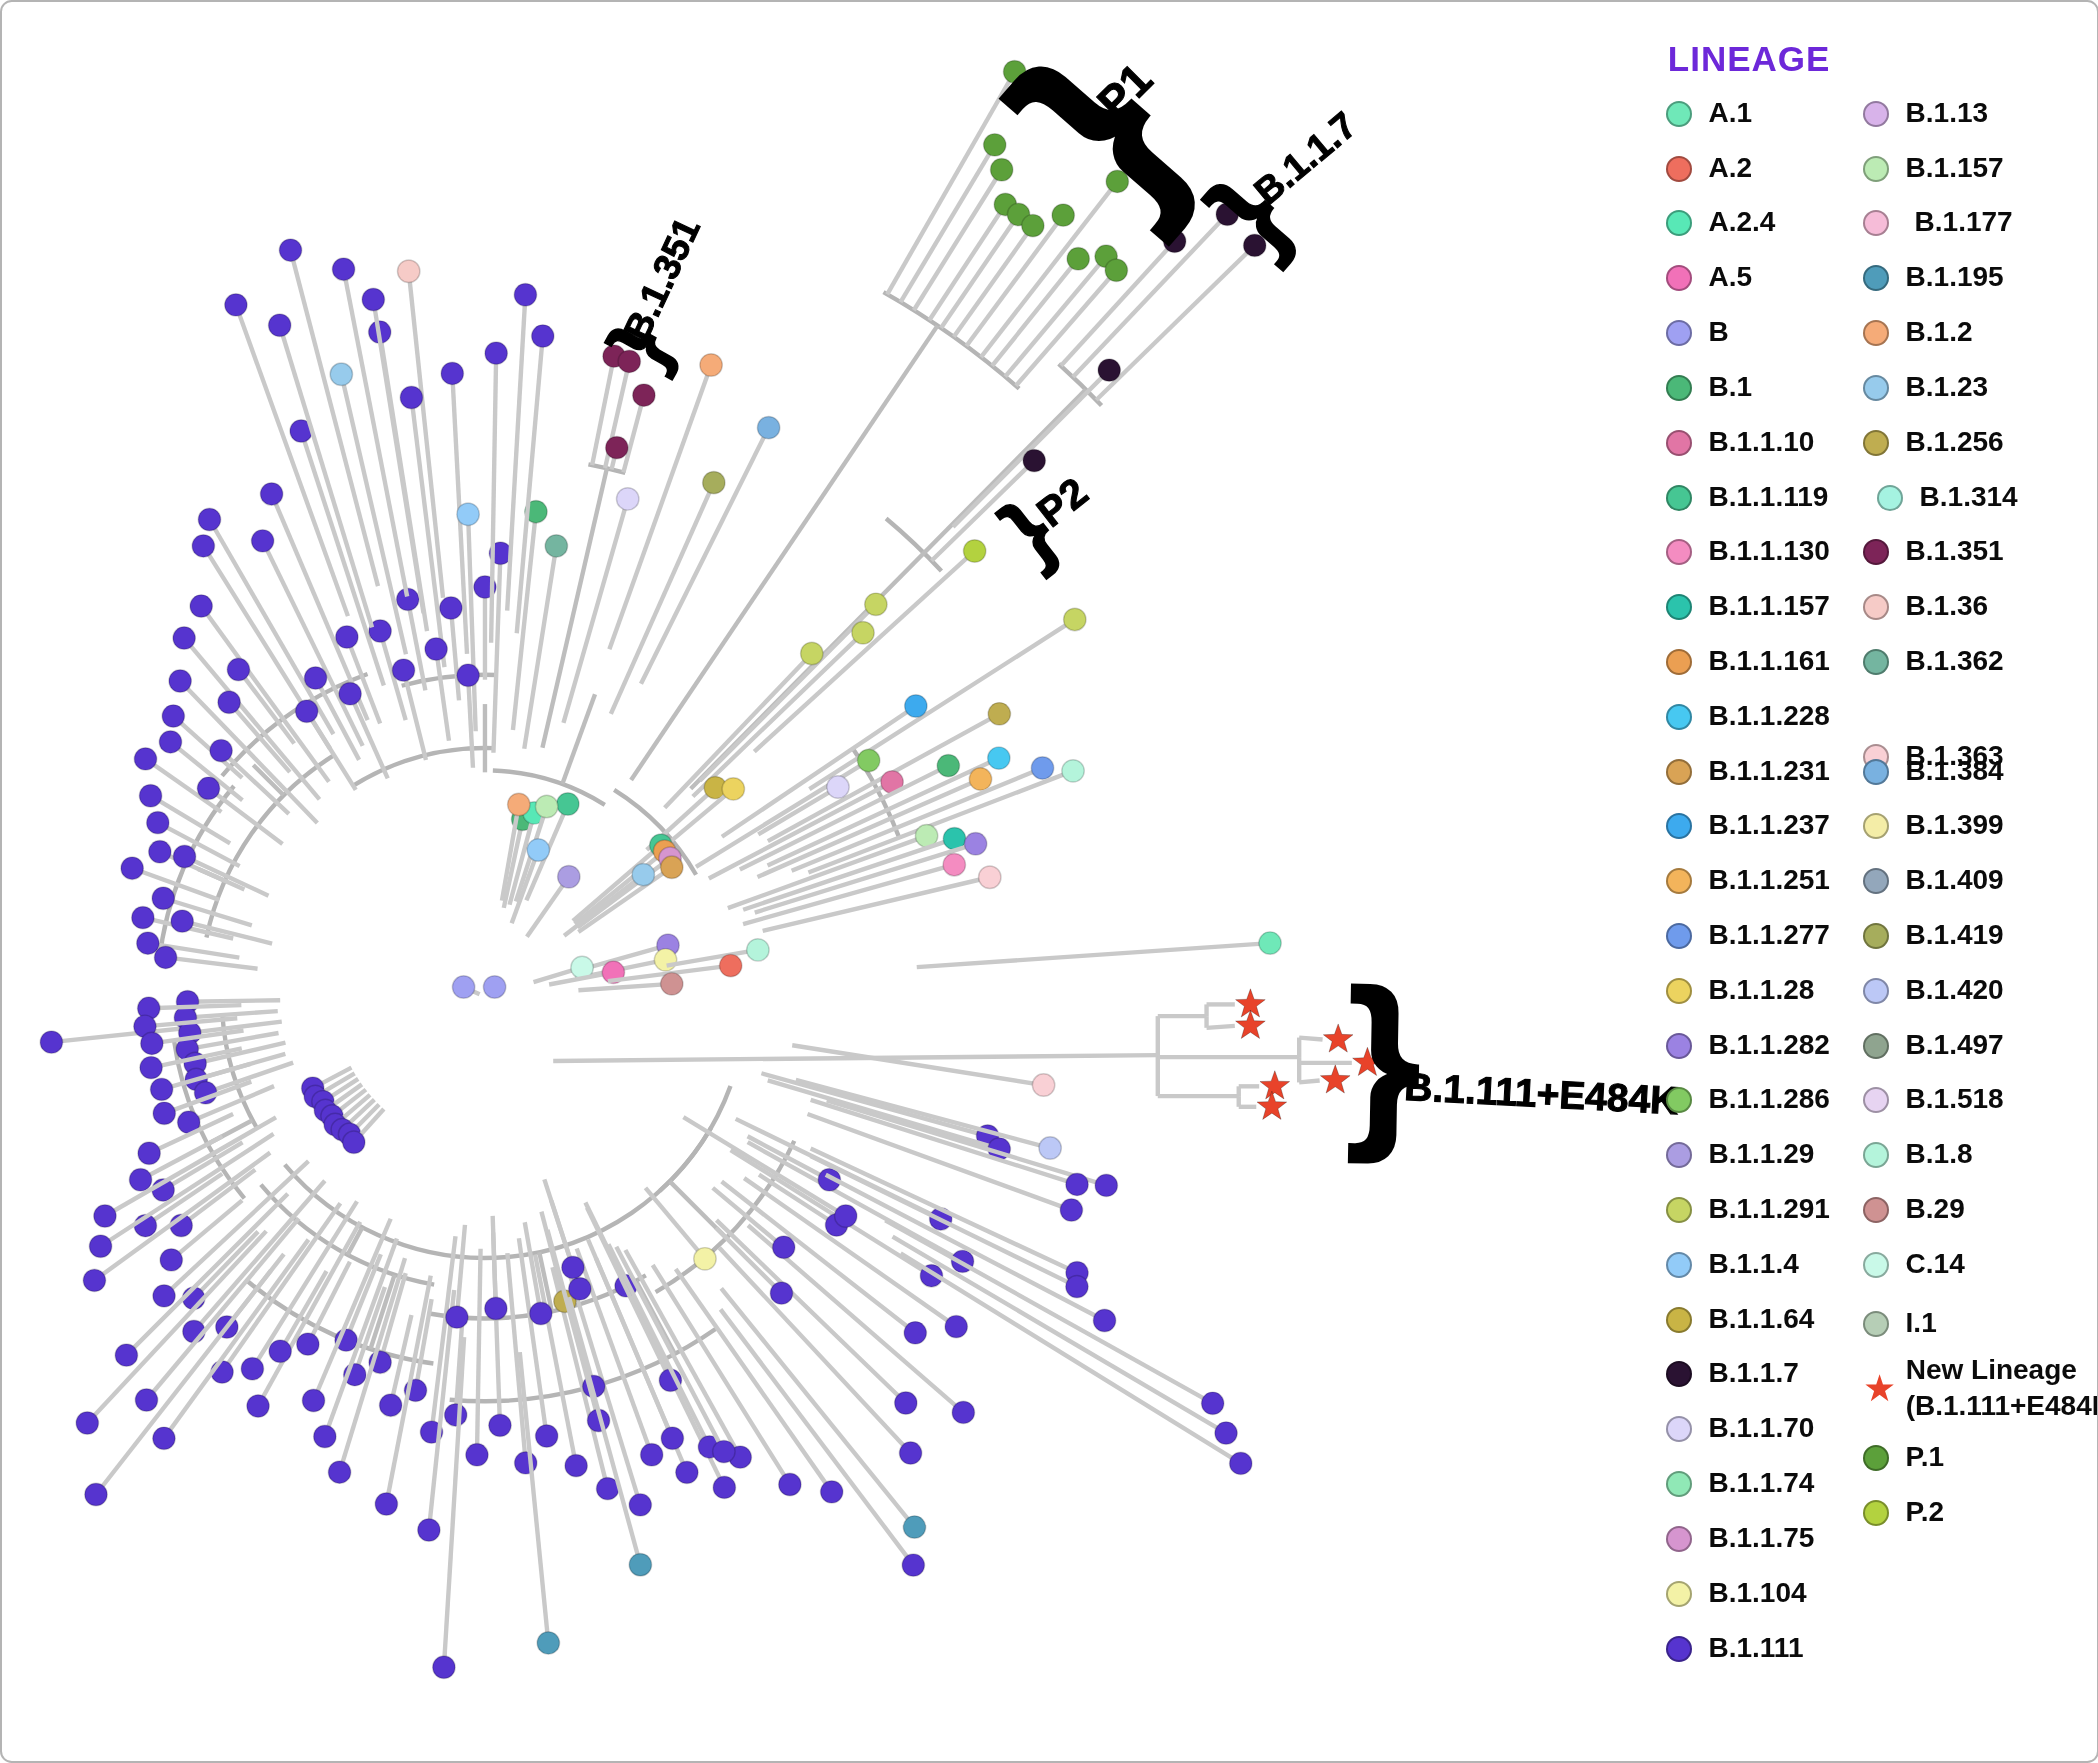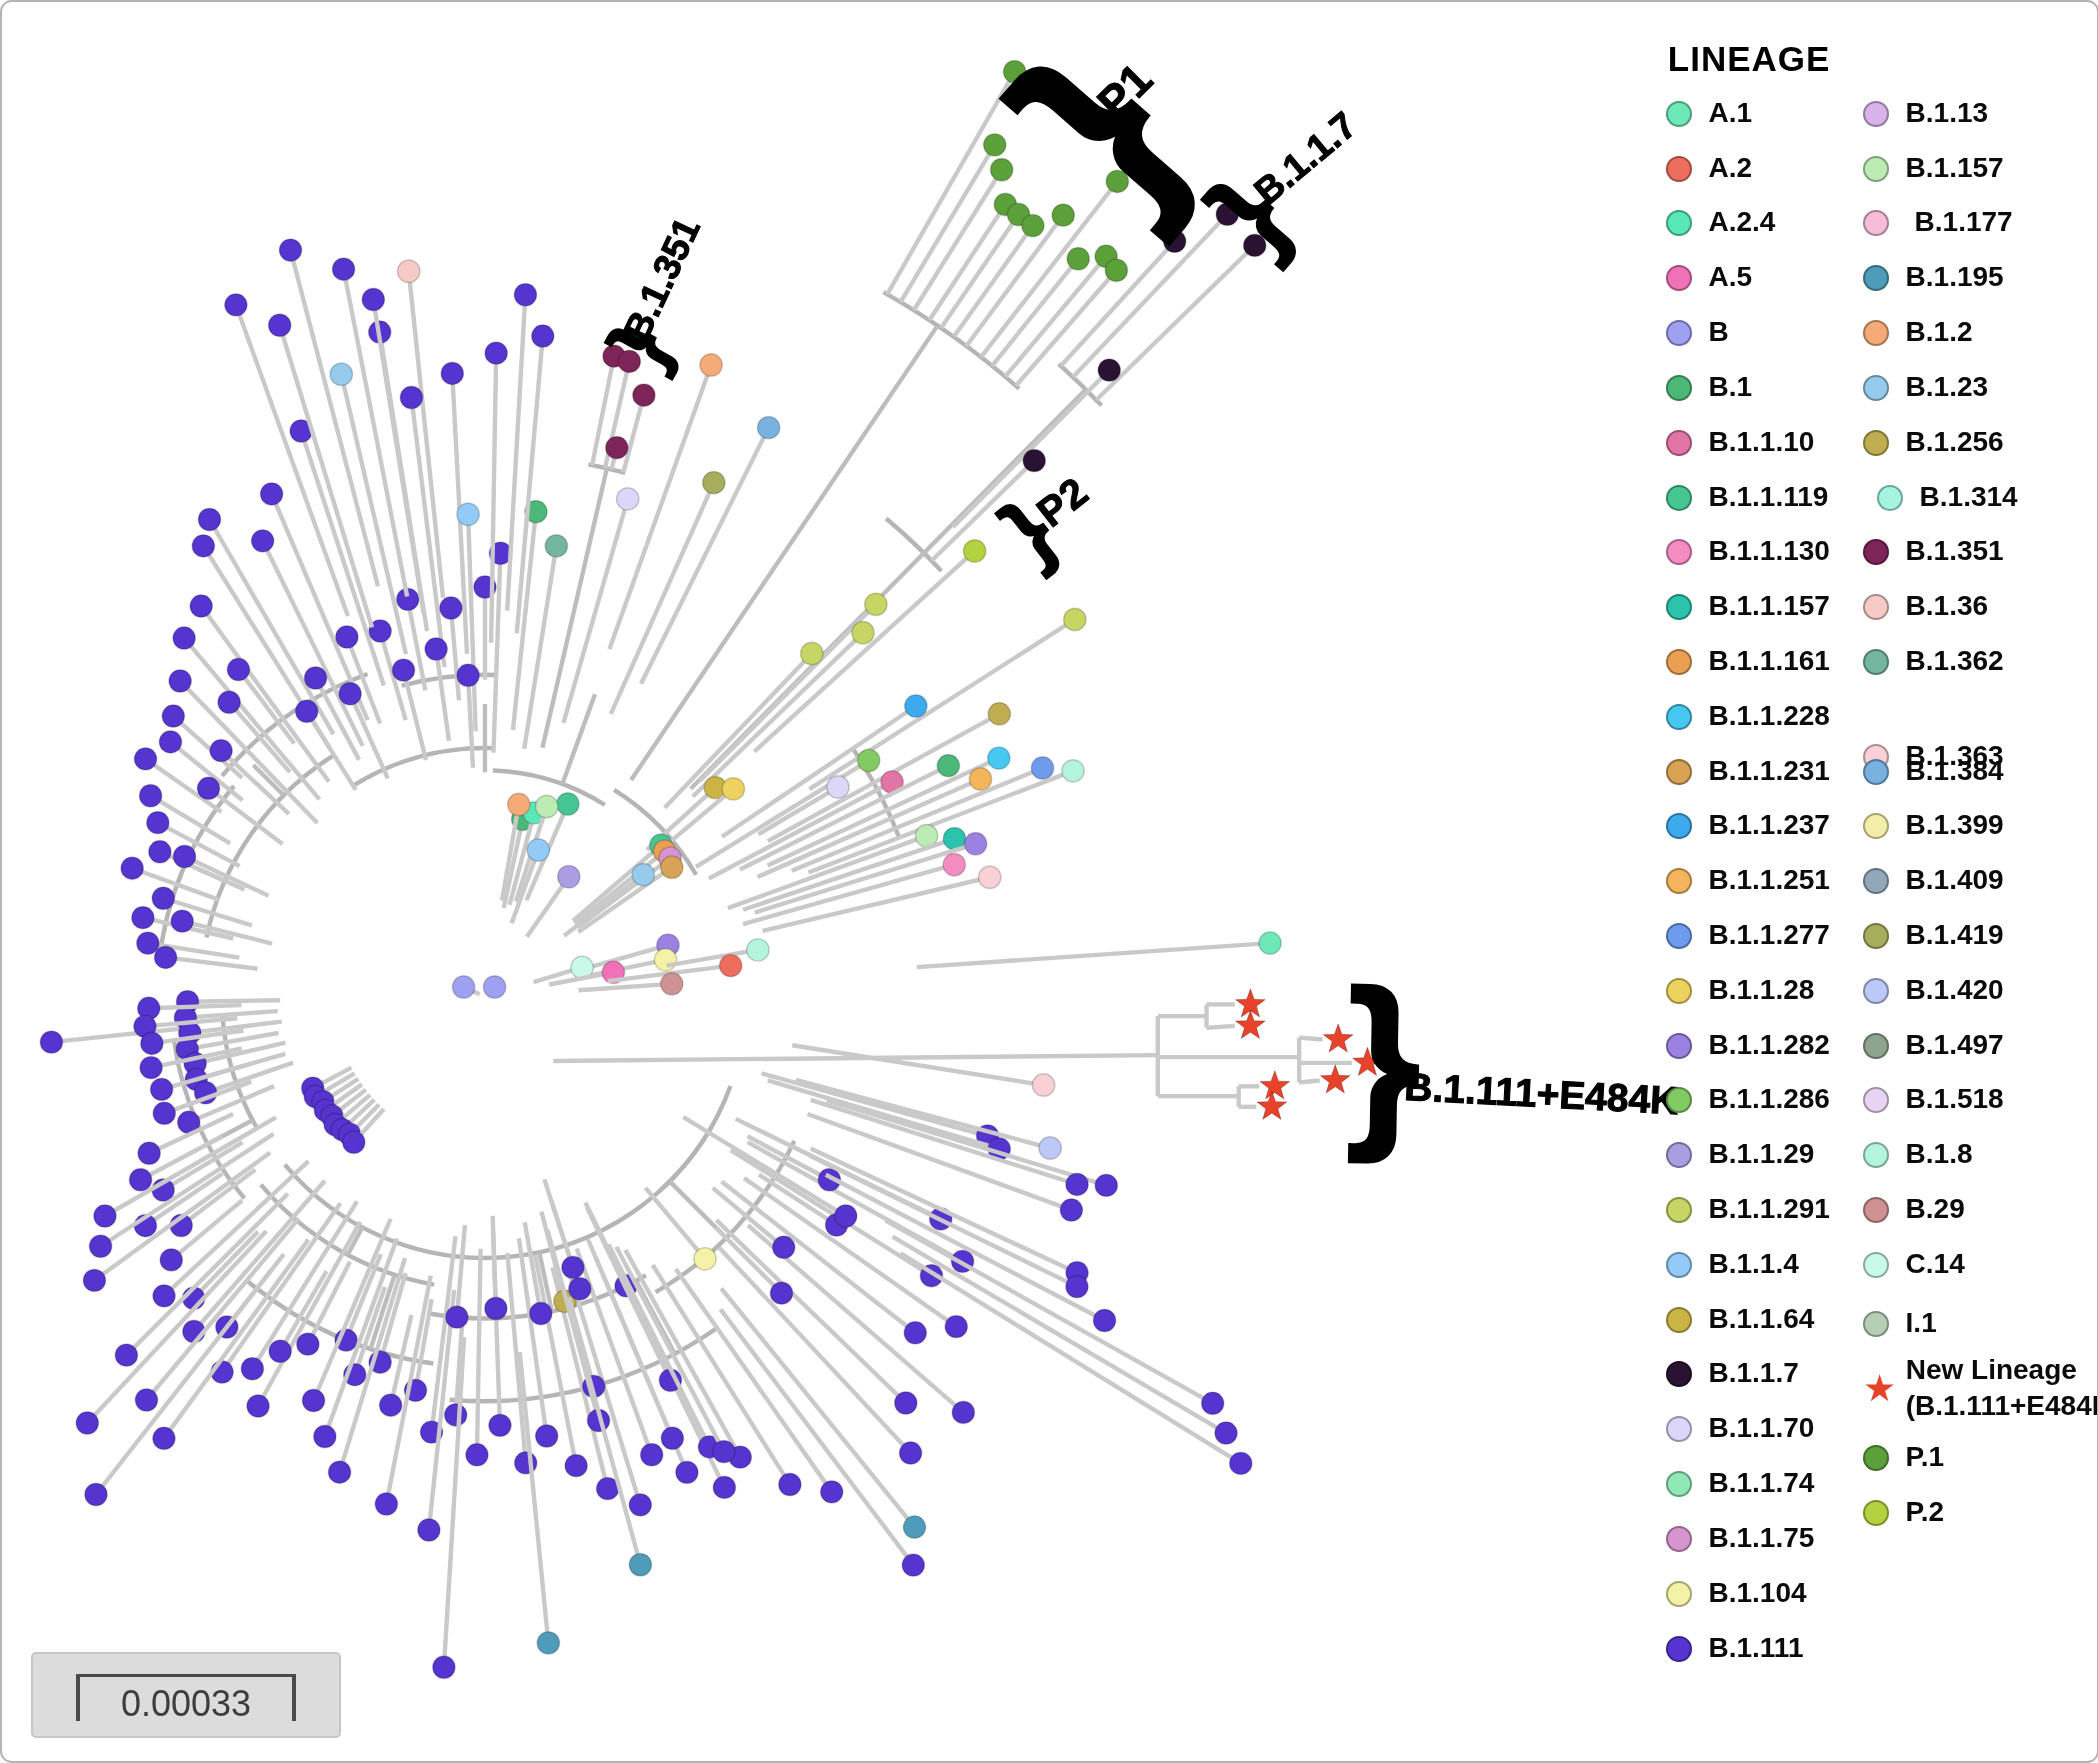--- a/index.html
+++ b/index.html
@@ -9,21 +9,21 @@
     background:#ffffff;
     border:2px solid #b4b4b4;
     border-radius:11.7px;
     box-sizing:border-box;
     overflow:hidden;
     font-family:"Liberation Sans",sans-serif;
   }
   #tree{position:absolute;left:0;top:0;}
   
   .legend{position:absolute;left:1658px;top:0;width:439px;height:1763px;}
-  .legend-title{position:absolute;left:7.8px;top:37px;font-size:35px;font-weight:700;color:#000000;letter-spacing:1px;}
+  .legend-title{position:absolute;left:7.8px;top:37px;font-size:35px;font-weight:700;color:#6d28d9;letter-spacing:1px;}
   .legend-row{position:absolute;display:flex;align-items:center;height:55px;}
   .swatch{width:26px;height:26px;border-radius:50%;border:2px solid rgba(0,0,0,0.32);box-sizing:border-box;margin-right:16.6px;flex:0 0 26px;}
   .swatch-star{width:29px;margin-right:13.7px;font-size:37px;line-height:1;text-align:center;flex:0 0 29px;}
   .legend-label{font-size:28px;font-weight:700;color:#0b0b0b;line-height:1.3;white-space:nowrap;}
   
   .scalebar{position:absolute;left:29px;top:1650px;width:310px;height:86px;background:#dcdcdc;border:2px solid #c6c6c6;border-radius:4.9px;box-sizing:border-box;}
   .sb-line{position:absolute;left:43px;right:43px;top:19.5px;height:3.9px;background:#4a4a4a;}
   .sb-tick{position:absolute;top:19.5px;width:3.9px;height:47px;background:#4a4a4a;}
   .sb-tick-l{left:43px;}
   .sb-tick-r{right:43px;}
@@ -806,20 +806,14 @@
           <div class="swatch" style="background: rgb(92, 160, 58);"></div>
           <div class="legend-label">P.1</div>
         </div>
         <div class="legend-row" style="left: 203px; top: 1483px;">
           <div class="swatch" style="background: rgb(179, 210, 63);"></div>
           <div class="legend-label">P.2</div>
         </div>
       </div>
   </div>
 
-  <div class="scalebar">
-    <div class="sb-line"></div>
-    <div class="sb-tick sb-tick-l"></div>
-    <div class="sb-tick sb-tick-r"></div>
-    <div class="sb-text">0.00033</div>
-  </div>
 </div>
 
 
 </body></html>

